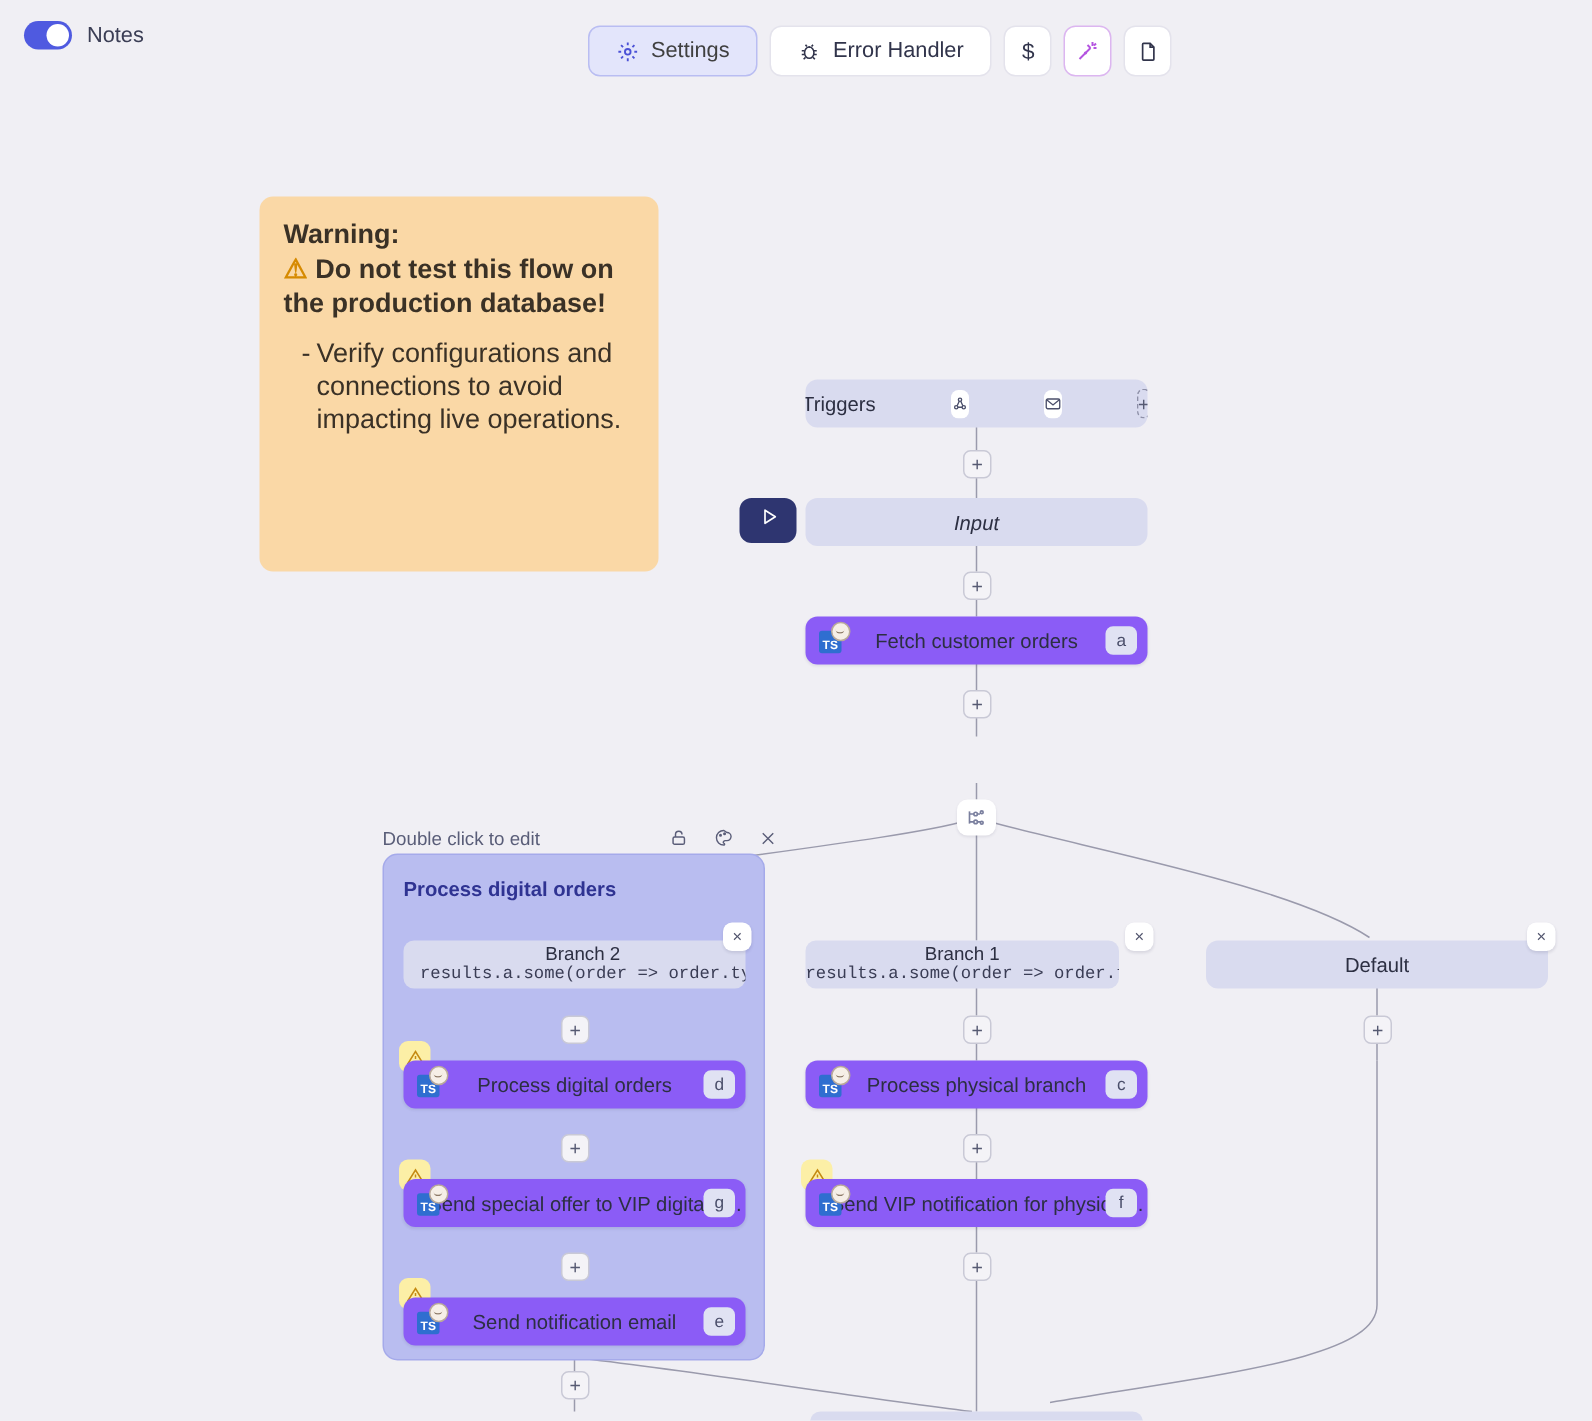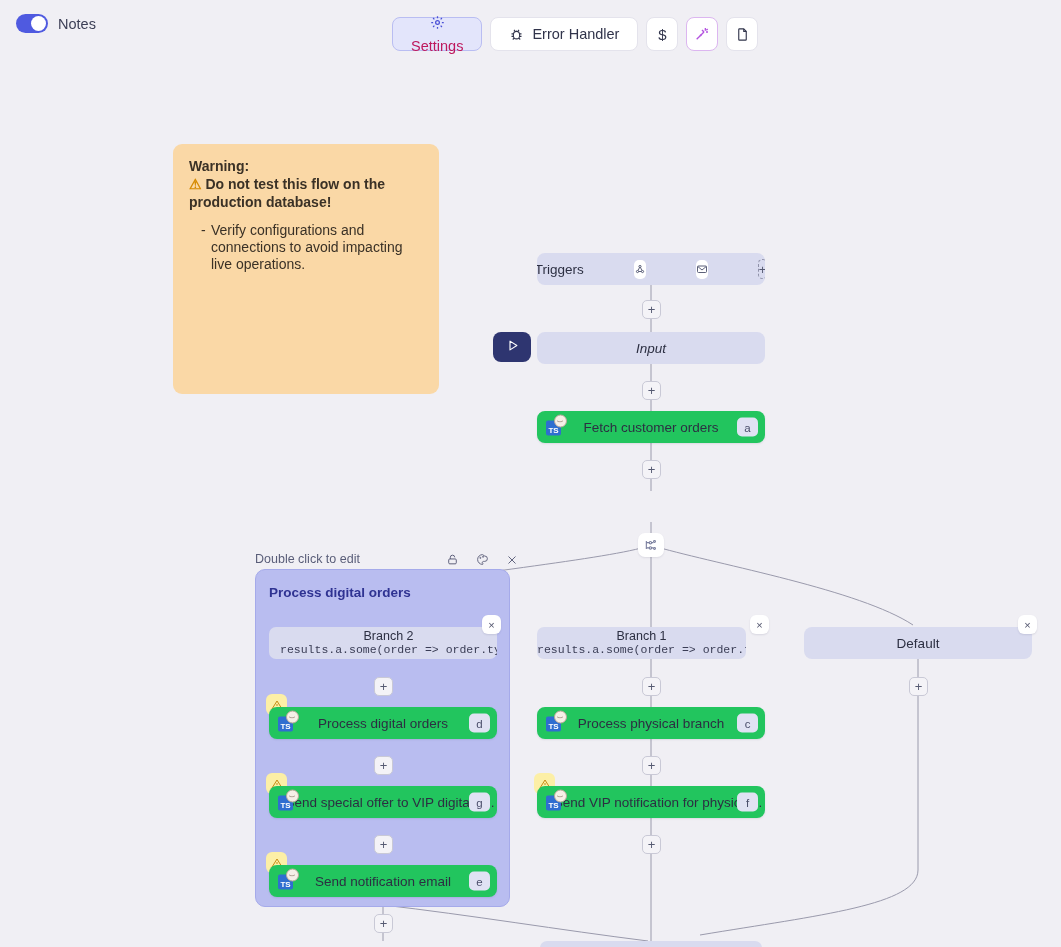--- a/index.html
+++ b/index.html
@@ -16,43 +16,43 @@
   .notes-wrap{position:absolute;left:16px;top:14px;display:flex;align-items:center;gap:10px;}
   .toggle{width:32px;height:19px;border-radius:10px;background:#4f5ae0;position:relative;cursor:pointer;}
   .toggle::after{content:"";position:absolute;right:2px;top:2px;width:15px;height:15px;border-radius:50%;background:#fff;}
   .notes-label{font-size:14.5px;color:#3b3e55;}
   .tb-group{position:absolute;left:392px;top:17px;display:flex;align-items:center;gap:8px;}
   .tb-btn{
     height:34px;border-radius:8px;background:#fff;border:1px solid #e4e3ec;
     display:flex;align-items:center;justify-content:center;gap:8px;
     font-size:14.5px;color:#31344b;cursor:pointer;padding:0 18px;box-sizing:border-box;
   }
-  .tb-btn.active{background:#e3e5fb;border:1px solid #b9bdf2;color:#be185d;flex-direction:column;}
+  .tb-btn.active{background:#e3e5fb;border:1px solid #b9bdf2;color:#404040;}
   .tb-btn.icon-only{width:32px;padding:0;}
   .tb-btn.magic{border:1px solid #dcb6f0;}
   .tb-btn svg{display:block;}
   
   .note{
-    position:absolute;left:173px;top:144px;width:266px;height:250px;
+    position:absolute;left:173px;top:131px;width:266px;height:250px;
     background:#fad8a6;border-radius:9px;padding:14px 16px;box-sizing:border-box;
-    color:#3a3126;font-size:14px;line-height:1.22;
+    color:#3a3126;font-size:18px;line-height:1.22;
   }
   .note-head{font-weight:bold;line-height:1.28;}
   .note ul{margin:10px 0 0 0;padding:0 0 0 12px;list-style:none;}
   .note li{position:relative;padding-left:10px;margin-bottom:0px;line-height:1.23;}
   .note li::before{content:"-";position:absolute;left:0;top:0;}
   
   .canvas{position:absolute;left:0;top:0;width:1061px;height:947px;}
   svg.edges{position:absolute;left:0;top:0;width:1061px;height:947px;pointer-events:none;}
   .node{
     position:absolute;height:32px;border-radius:8px;
     display:flex;align-items:center;box-sizing:border-box;
     font-size:13.5px;color:#2c2f42;
   }
-  .node.white{background:#22c55e;box-shadow:0 1px 2px rgba(40,40,80,.10);}
+  .node.white{background:#8b5cf6;box-shadow:0 1px 2px rgba(40,40,80,.10);}
   .node.lav{background:#d9dbef;}
   .node-title{flex:1;text-align:center;white-space:nowrap;overflow:hidden;text-overflow:ellipsis;}
   .node-left{position:absolute;left:9px;top:50%;transform:translateY(-50%);display:flex;align-items:center;}
   .node-key{
     position:absolute;right:7px;top:50%;transform:translateY(-50%);
     width:21px;height:19px;border-radius:5px;background:#e0e2f3;color:#4b4f6b;
     font-size:11.5px;display:flex;align-items:center;justify-content:center;
   }
   
   .ts{position:relative;width:17px;height:17px;}

